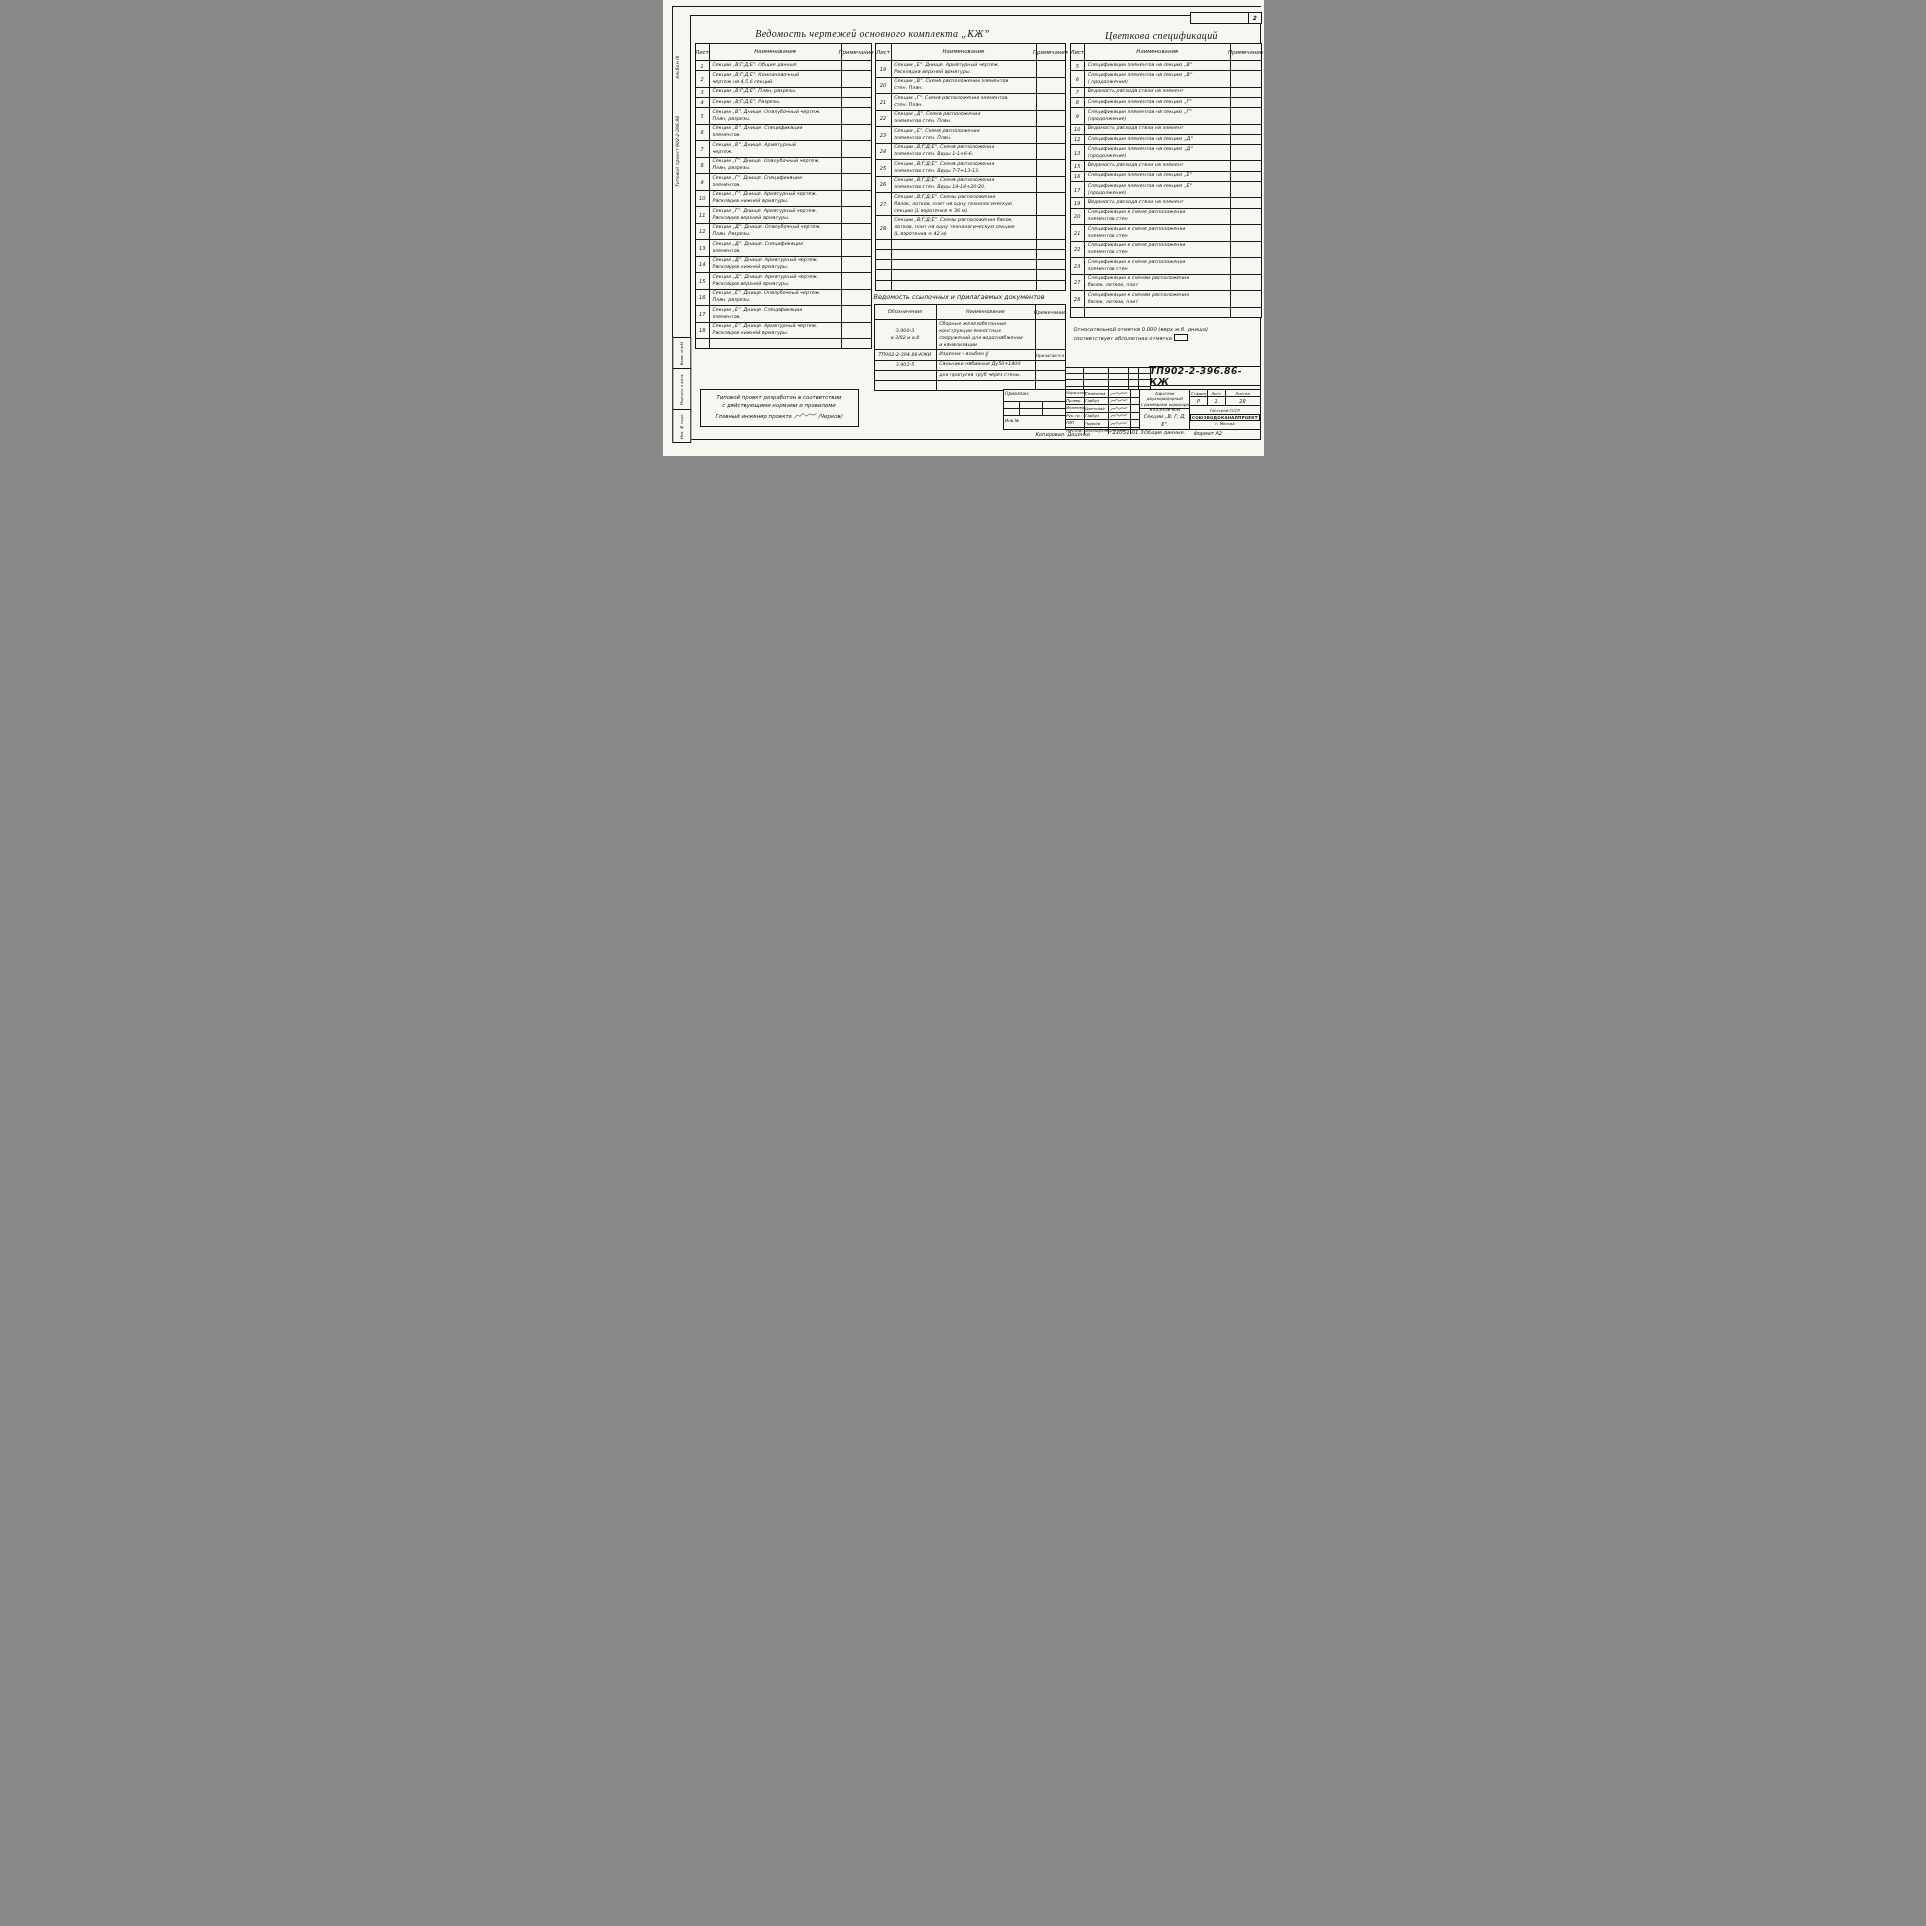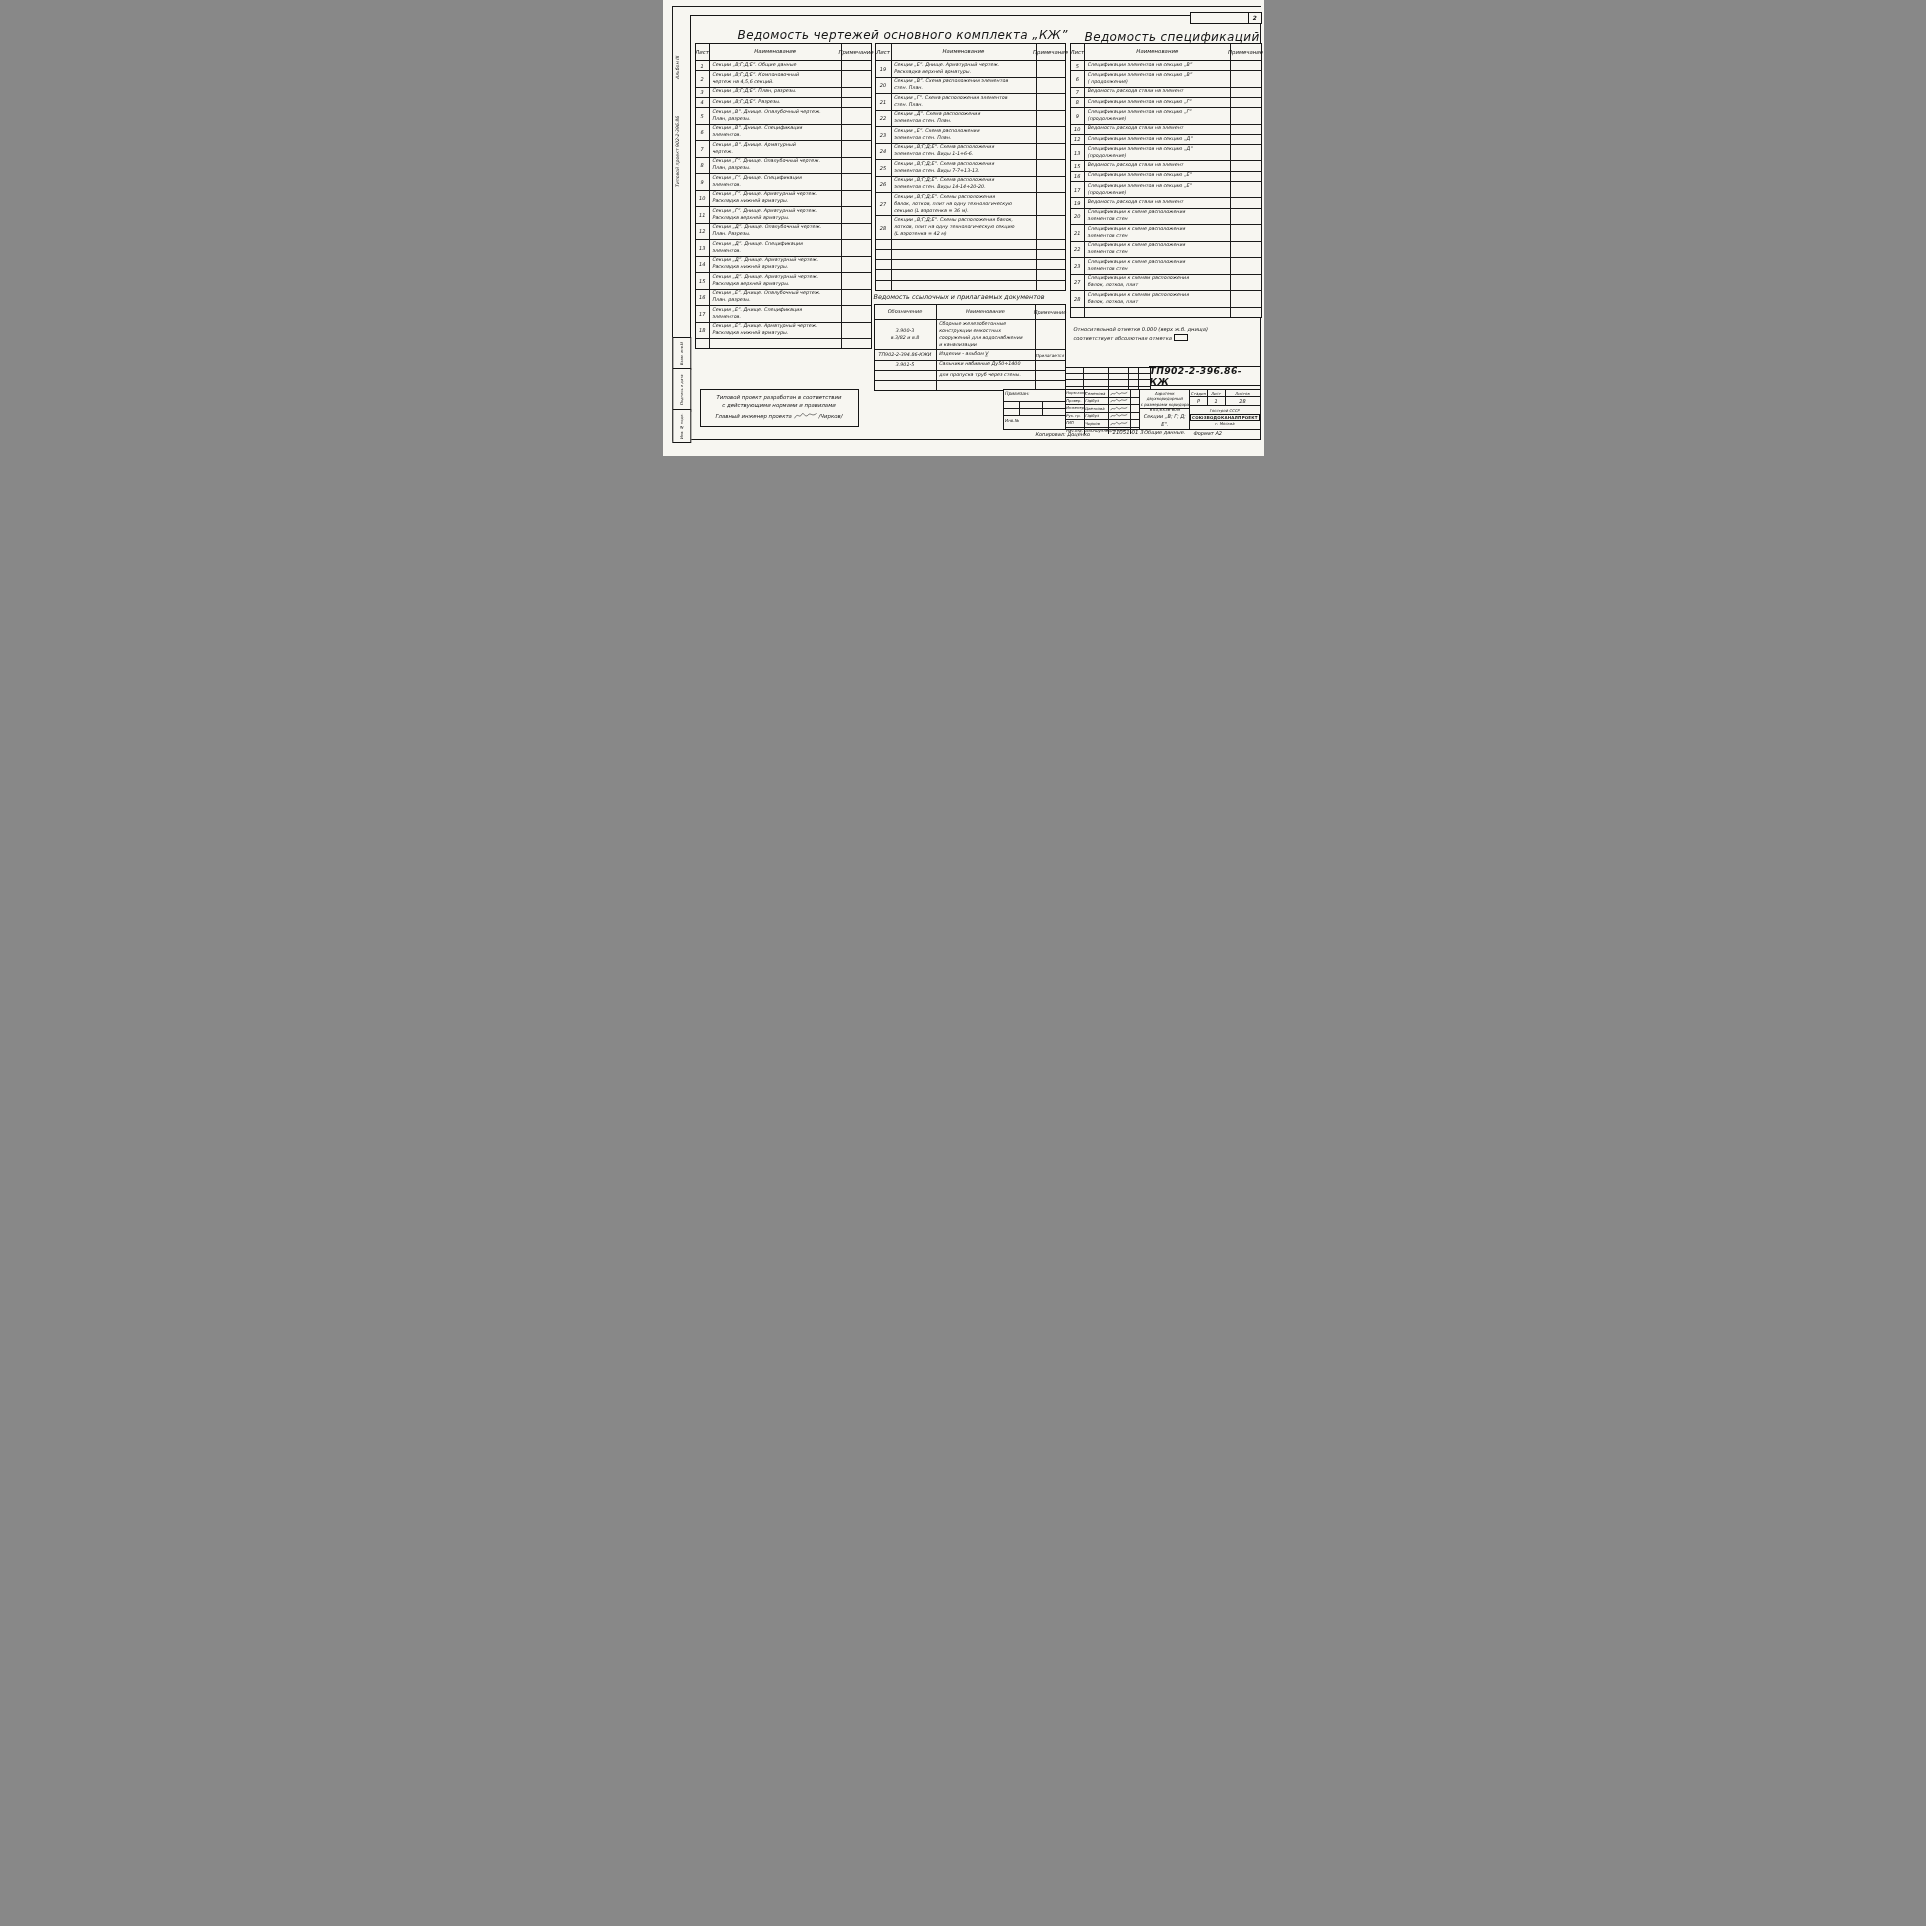--- a/index.html
+++ b/index.html
@@ -27,21 +27,21 @@
   .c-note{flex:0 0 auto; border-left:0.7px solid #1b1b1b; font-size:4.2px;
           display:flex; align-items:center; justify-content:center; text-align:center; white-space:pre-line;}
   .t-left  .c-sheet{width:14.3px;}  .t-left  .c-note{width:30px;}
   .t-mid   .c-sheet{width:16px;}  .t-mid   .c-note{width:29px;}
   .t-right .c-sheet{width:14.6px;}  .t-right .c-note{width:31px;}
   .t-ref   .c-sheet{width:62px; font-size:4.8px; white-space:pre-line; line-height:1.45; padding:0.8px 1.2px;}
   .t-ref   .c-note{width:30px;}
   .t-ref .thead{height:14px;}
   .t-ref .thead .c{font-size:5px;}
 
-  .bigtitle{position:absolute; text-align:center; font-size:12px; letter-spacing:0.4px; white-space:nowrap;}
+  .bigtitle{position:absolute; text-align:center; font-size:10px; letter-spacing:0.4px; white-space:nowrap;font-family:Liberation Serif, serif;}
   .subtitle{position:absolute; text-align:left; font-size:6.4px; white-space:nowrap;}
 
   
   .tb-cell{box-sizing:border-box; border-color:#1b1b1b;}
   .roles-row{display:flex; border-bottom:0.6px solid #1b1b1b; height:6.5px; align-items:center;}
   .roles-row:last-child{border-bottom:none;}
   .rl{width:19px; border-right:0.6px solid #1b1b1b; font-size:3.7px; padding-left:0.8px; box-sizing:border-box; height:100%; display:flex; align-items:center;}
   .rn{width:24px; border-right:0.6px solid #1b1b1b; font-size:3.9px; padding-left:0.8px; box-sizing:border-box; height:100%; display:flex; align-items:center;}
   .rs{width:21.6px; border-right:0.6px solid #1b1b1b; height:100%; display:flex; align-items:center; justify-content:center;}
   .rt{flex:1;}
@@ -71,21 +71,21 @@
     <span style="font-size:5.8px;font-weight:bold;">2</span>
   </div>
 
   <div class="abs vtext" style="left:12px;top:29px;height:50px;font-size:4.6px;">Альбом III</div>
   <div class="abs vtext" style="left:12px;top:79px;height:108px;font-size:4.6px;">Типовой проект 902-2-396.86</div>
   <div class="box vtext" style="left:9.6px;top:337px;width:17.3px;height:31px;display:flex;align-items:center;justify-content:center;font-size:3.7px;">Взам. инв.N</div>
   <div class="box vtext" style="left:9.6px;top:368px;width:17.3px;height:42px;display:flex;align-items:center;justify-content:center;font-size:3.7px;">Подпись и дата</div>
   <div class="box vtext" style="left:9.6px;top:409px;width:17.3px;height:32px;display:flex;align-items:center;justify-content:center;font-size:3.7px;">Инв. № подл.</div>
 
   <div class="bigtitle" style="left:75px;top:28px;width:270px;">Ведомость чертежей основного комплекта „КЖ”</div>
-  <div class="bigtitle" style="left:422px;top:30px;width:154px;">Ведомость спецификаций</div>
+  <div class="bigtitle" style="left:422px;top:30px;width:154px;">Цветкова спецификаций</div>
 
   <div class="vtable t-left" style="left:32px;top:43px;width:175px;">
     <div class="thead">
       <div class="c c-sheet">Лист</div>
       <div class="c c-name" style="display:flex;align-items:center;justify-content:center;">Наименование</div>
       <div class="c c-note">Примечание</div>
     </div>
     <div class="tbody">
 
         <div class="trow">

